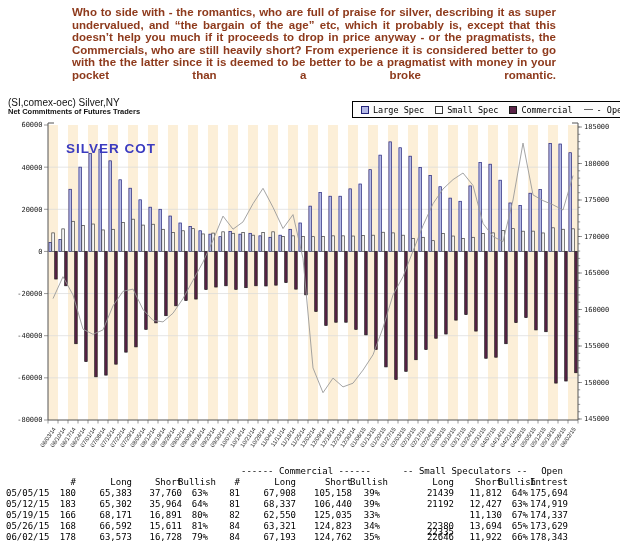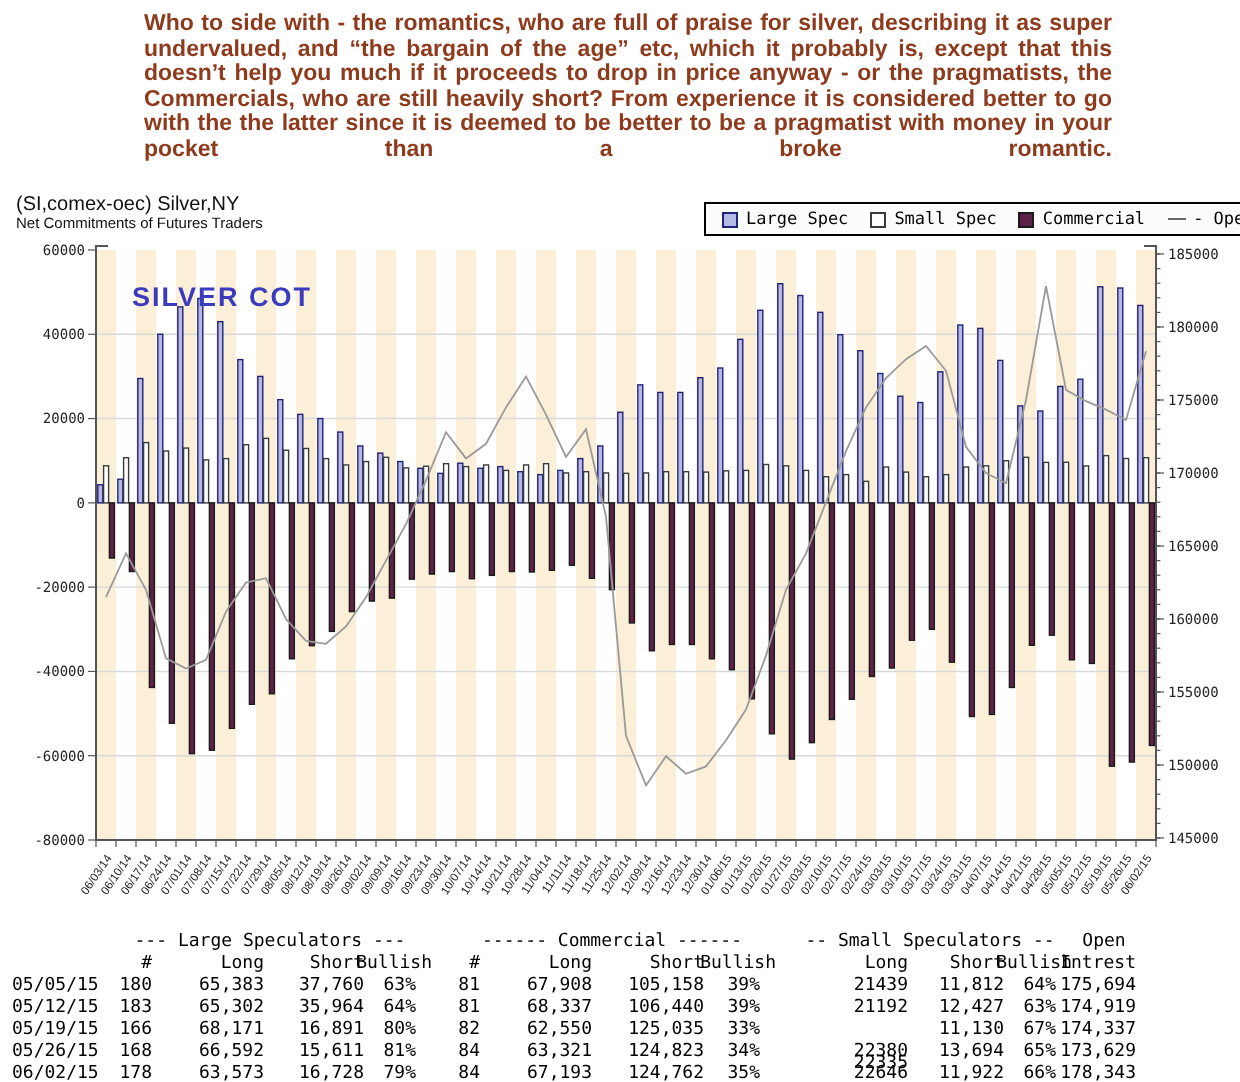--- a/index.html
+++ b/index.html
@@ -2,21 +2,21 @@
 <html><head>
 <meta charset="utf-8">
 <style>
   html,body{margin:0;padding:0}
   body{width:620px;height:541px;position:relative;background:#fff;overflow:hidden;
        font-family:"Liberation Sans",sans-serif}
   .note{position:absolute;top:6px;left:72px;width:484px;color:#8e3a1c;font-weight:bold;
         font-size:11.5px;line-height:12.6px;text-align:justify;text-align-last:justify}
   .chart{position:absolute;top:95px;left:0;width:620px;height:370px}
   .meta1{position:absolute;left:8px;top:2px;font-size:10px;font-weight:normal;color:#111}
-  .meta2{position:absolute;left:8px;top:12px;font-size:7.5px;font-weight:normal;color:#111}
+  .meta2{position:absolute;left:8px;top:12px;font-size:7.5px;font-weight:bold;color:#111}
   .legend{position:absolute;left:352px;top:6px;border:1px solid #000;background:#fcfcfc;
           display:flex;align-items:center;gap:11px;padding:2px 8px;height:11px;
           font-family:"DejaVu Sans Mono",monospace;font-size:8.5px;color:#000;white-space:nowrap}
   .legend .item{display:flex;align-items:center}
   .legend .sw{width:6px;height:6px;border:1px solid #222;display:inline-block;margin-right:4px}
   .legend .ln{width:9px;height:0;border-top:1.5px solid #666;display:inline-block;margin-right:4px}
   #plot{position:absolute;left:0;top:0}
   .credit{position:absolute;left:0;top:351px;width:620px;text-align:center;color:#3dbb3d;
           font-size:9px;font-weight:bold;letter-spacing:.2px}
   .tbl{position:absolute;top:464px;left:6px;width:608px;height:76px;color:#000;
@@ -444,21 +444,20 @@
         <text x="546" y="334" transform="rotate(-56 546 334)">05/12/15</text>
         <text x="556" y="334" transform="rotate(-56 556 334)">05/19/15</text>
         <text x="566" y="334" transform="rotate(-56 566 334)">05/26/15</text>
         <text x="576" y="334" transform="rotate(-56 576 334)">06/02/15</text>
       </g>
       <text x="66" y="58" font-family="Liberation Sans, sans-serif" font-size="13.5" font-weight="bold" letter-spacing="1" fill="#3b3bc0">SILVER COT</text>
     </svg>
 </div>
 
 <div class="tbl">
-    <span style="top: 2px; left: 129px; transform: translateX(-50%);">--- Large Speculators ---</span>
     <span style="top: 2px; left: 300px; transform: translateX(-50%);">------ Commercial ------</span>
     <span style="top: 2px; left: 459px; transform: translateX(-50%);">-- Small Speculators --</span>
     <span style="top: 2px; left: 546px; transform: translateX(-50%);">Open</span>
     <span style="top: 13px; right: 538px;">#</span>
     <span style="top: 13px; right: 482px;">Long</span>
     <span style="top: 13px; right: 432px;">Short</span>
     <span style="top: 13px; right: 398px;">Bullish</span>
     <span style="top: 13px; right: 374px;">#</span>
     <span style="top: 13px; right: 318px;">Long</span>
     <span style="top: 13px; right: 262px;">Short</span>

